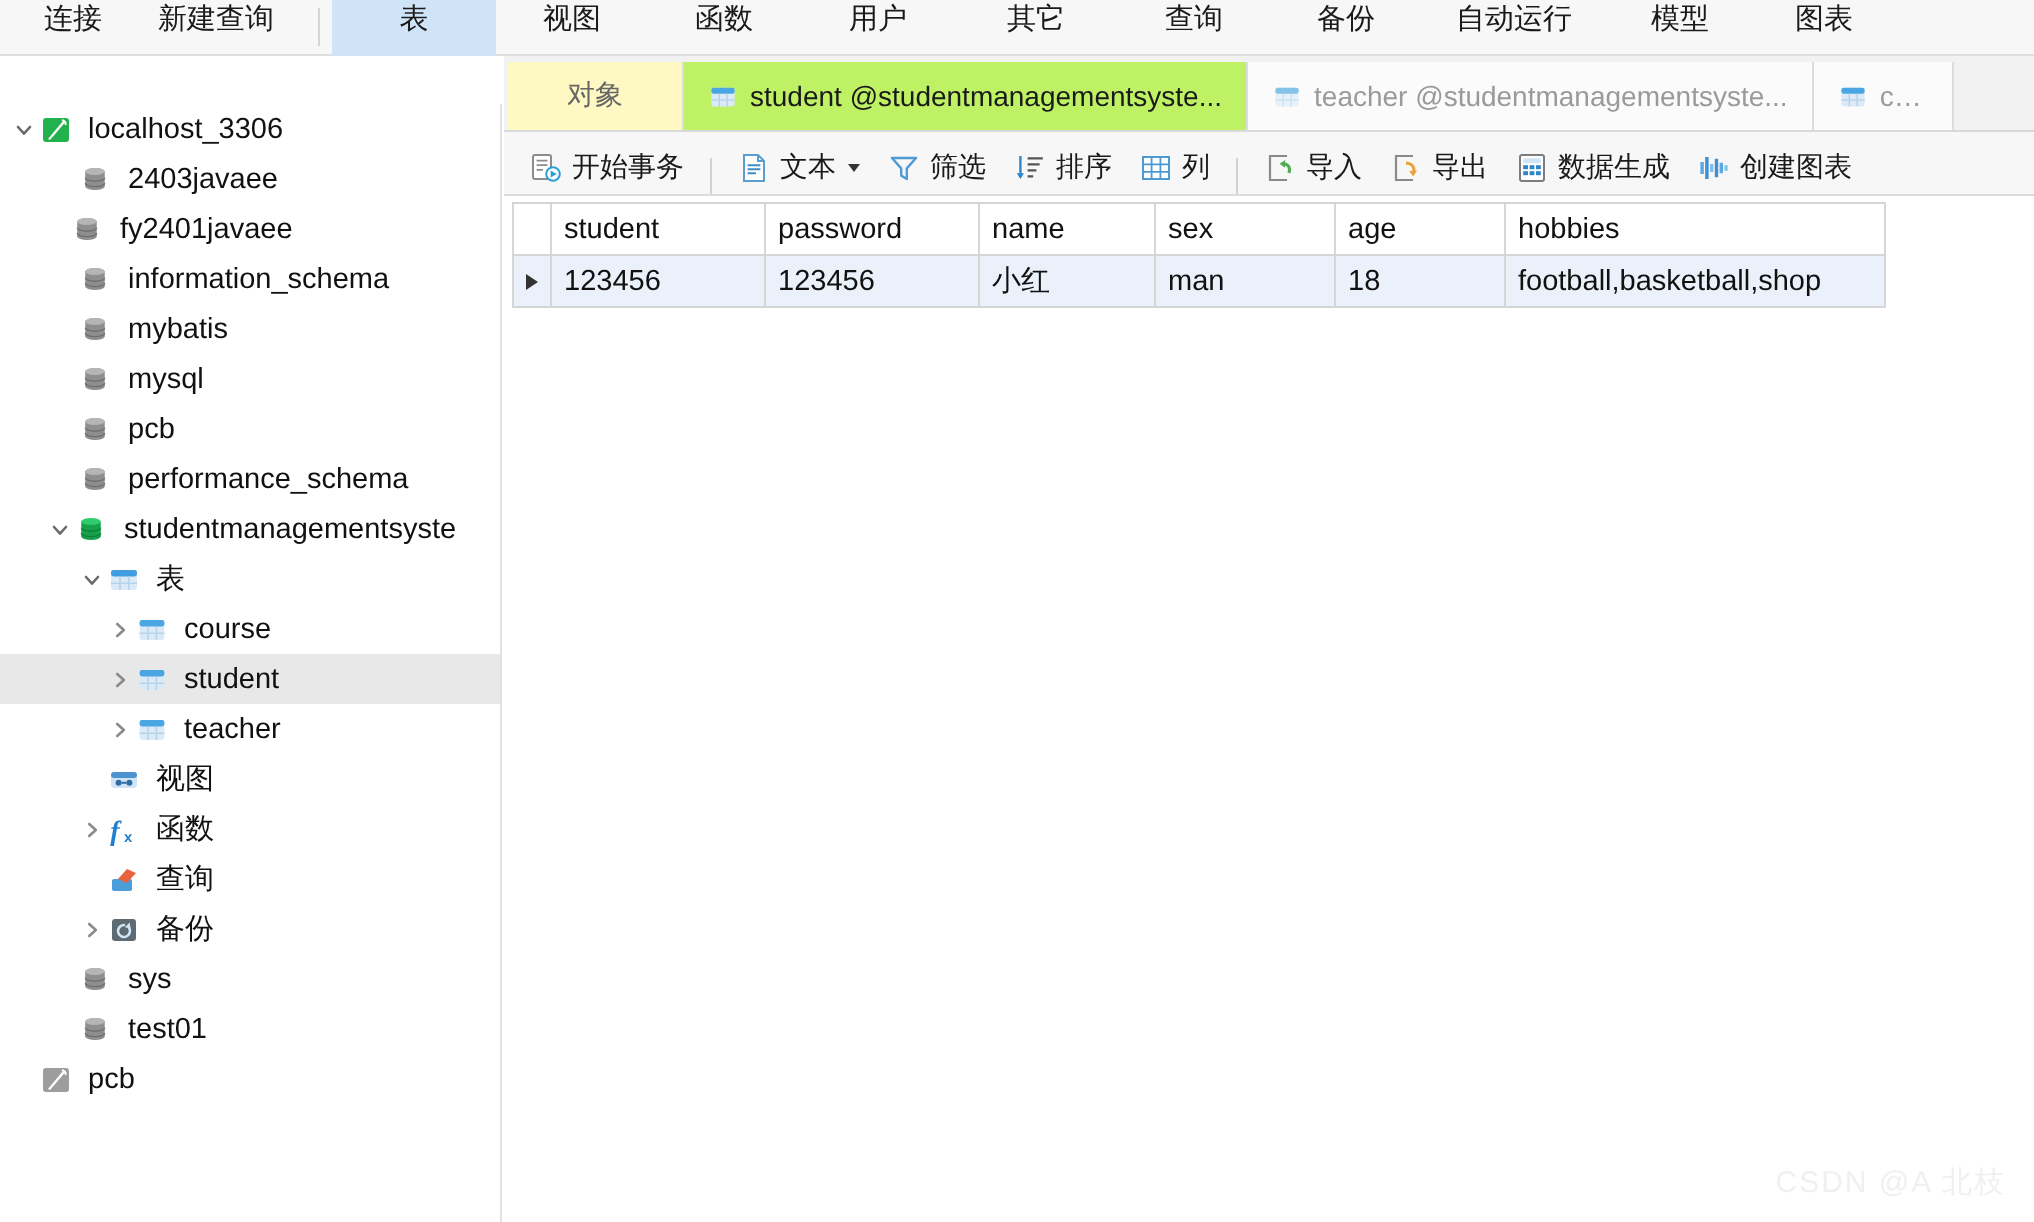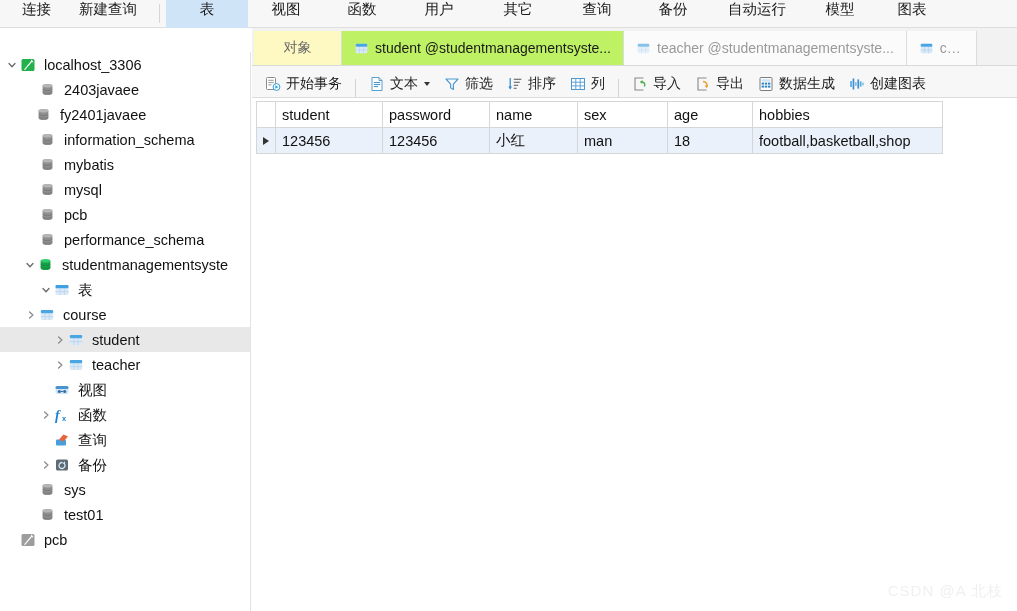--- a/index.html
+++ b/index.html
@@ -393,21 +393,21 @@
       <span class="ico">
         <svg width="16" height="16" viewBox="0 0 16 16">
             <rect x="1.5" y="3" width="13" height="10" rx="1.2" fill="#dceaf8"></rect>
             <rect x="1.5" y="3" width="13" height="3.2" rx="1.2" fill="#3f9fe0"></rect>
             <path d="M6 6.2 v6.8 M10.4 6.2 v6.8 M1.5 9.6 h13" stroke="#b6d3ec" stroke-width="0.8"></path>
           </svg>
       </span>
       <span class="tree-label">表</span>
     </div>
 
-    <div class="tree-row" style="padding-left:23px;">
+    <div class="tree-row" style="padding-left:52px;">
       <span class="twisty">
         <svg width="10" height="10" viewBox="0 0 10 10">
             <path d="M3.6 2 L6.9 5 L3.6 8" stroke="#8a8a8a" stroke-width="1.3" fill="none" stroke-linecap="round" stroke-linejoin="round"></path>
           </svg>
       </span>
       <span class="ico">
         <svg width="16" height="16" viewBox="0 0 16 16">
             <rect x="1.8" y="3" width="12.4" height="10" rx="1.2" fill="#dceaf8"></rect>
             <rect x="1.8" y="3" width="12.4" height="3.2" rx="1.2" fill="#4aa6e3"></rect>
             <path d="M6 6.2 v6.8 M10.2 6.2 v6.8 M1.8 9.6 h12.4" stroke="#b6d3ec" stroke-width="0.8"></path>

